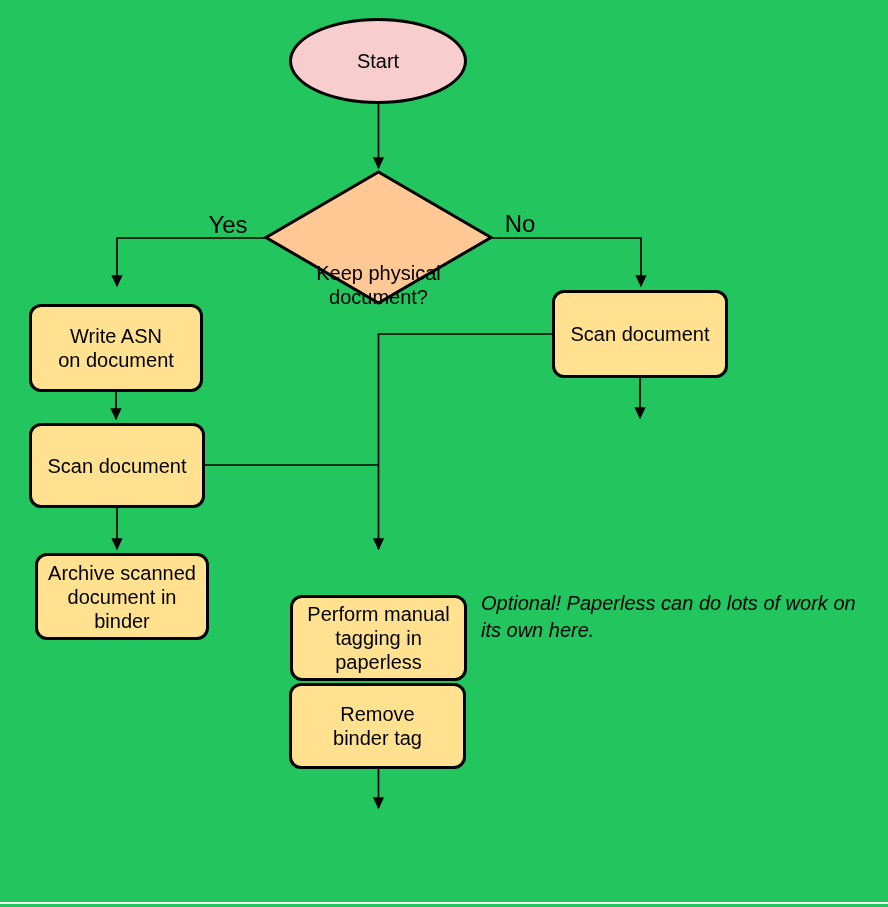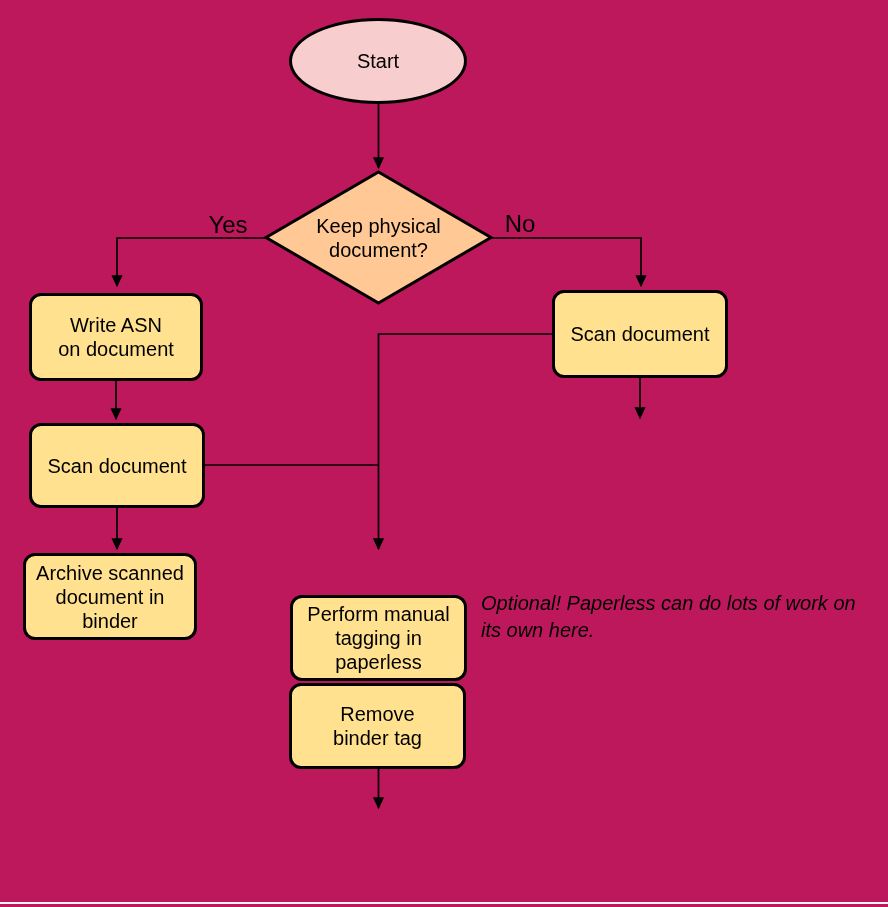--- a/index.html
+++ b/index.html
@@ -5,21 +5,21 @@
   html, body {
     margin: 0;
     padding: 0;
     background: #ffffff;
     font-family: "Liberation Sans", sans-serif;
   }
   .canvas {
     position: relative;
     width: 888px;
     height: 907px;
-    background: #be185d;
+    background: #22c55e;
     overflow: hidden;
   }
   .connector-layer {
     position: absolute;
     left: 0; top: 0;
     width: 888px; height: 907px;
   }
   .edge {
     fill: none;
     stroke: #000000;
@@ -50,20 +50,21 @@
   .decision-label {
     position: absolute;
     display: flex;
     align-items: center;
     justify-content: center;
     text-align: center;
     font-size: 20px;
     line-height: 1.2;
     color: #000000;
     white-space: pre-line;
+    margin-top: 47px;
   }
   .edge-label {
     position: absolute;
     font-size: 24px;
     color: #000000;
     text-align: center;
     width: 56px;
   }
   .annotation {
     position: absolute;
@@ -115,26 +116,26 @@
     <span>Start</span>
   </div>
 
   <div class="decision-label" style="left:294px; top:208px; width:169px; height:60px;">Keep physical
 document?</div>
 
   <div class="edge-label" style="left:200px; top:211px;">Yes</div>
 
   <div class="edge-label" style="left:492px; top:210px;">No</div>
 
-  <div class="node process" style="left:29px; top:293px; width:174px; height:88px;">Write ASN
+  <div class="node process" style="left:29px; top:304px; width:174px; height:88px;">Write ASN
 on document</div>
 
   <div class="node process" style="left:29px; top:423px; width:176px; height:85px;">Scan document</div>
 
-  <div class="node process" style="left:23px; top:553px; width:174px; height:87px;">Archive scanned
+  <div class="node process" style="left:35px; top:553px; width:174px; height:87px;">Archive scanned
 document in
 binder</div>
 
   <div class="node process" style="left:552px; top:290px; width:176px; height:88px;">Scan document</div>
 
 
   <div class="node process" style="left:290px; top:553px; width:177px; height:86px;margin-top:42px;">Perform manual
 tagging in
 paperless</div>
 

